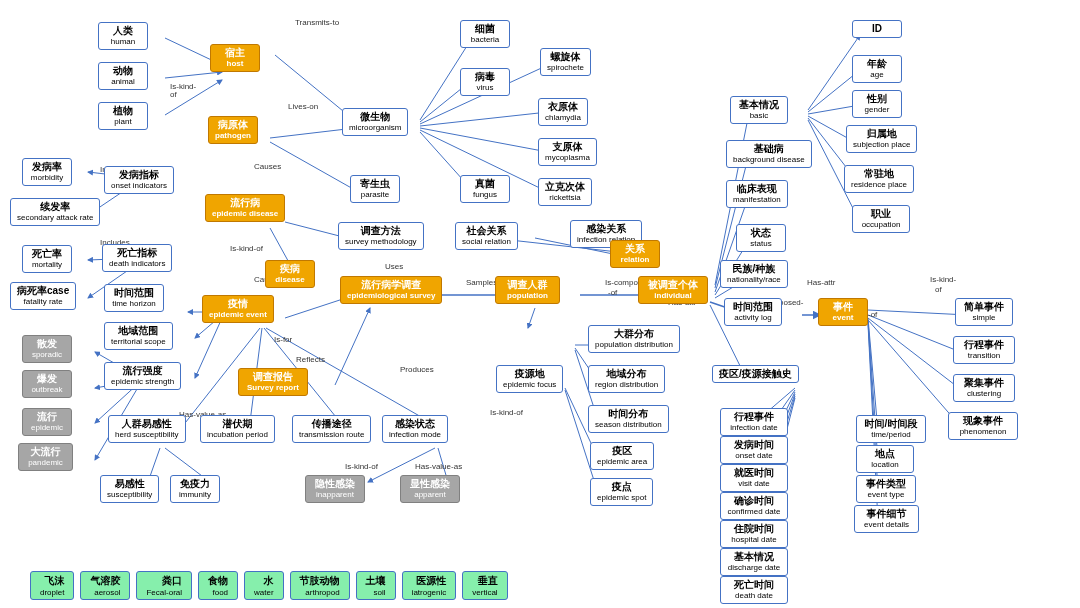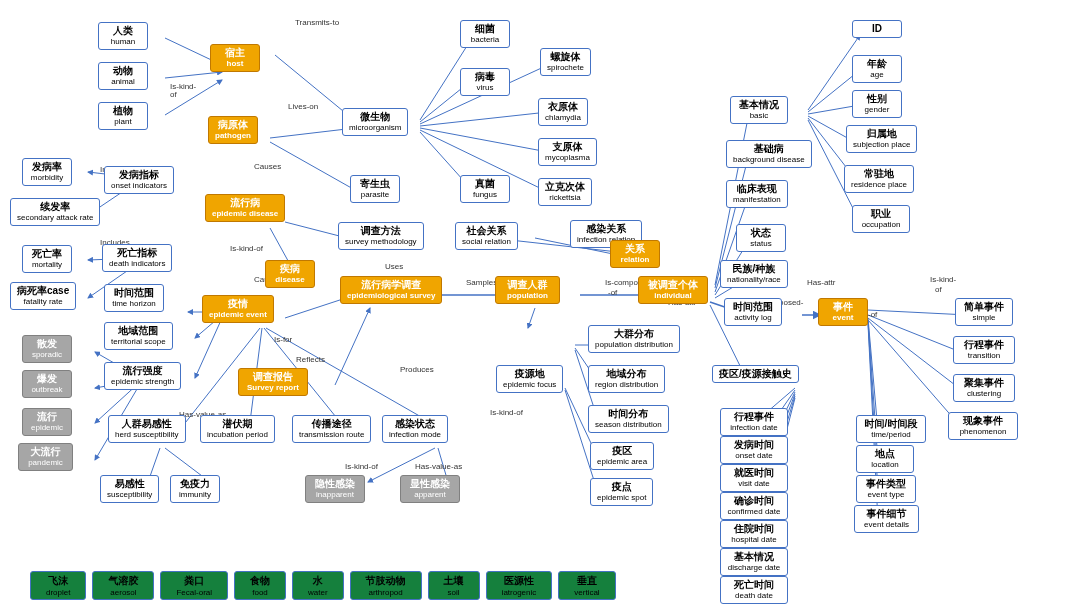--- a/index.html
+++ b/index.html
@@ -104,24 +104,24 @@
     .transmission-row {
       position: absolute;
       bottom: 8px;
       left: 30px;
       display: flex;
       gap: 6px;
       align-items: center;
     }
     .trans-box {
       border: 1.5px solid #4472C4;
-      background: #15803d;
+      background: #86efac;
       border-radius: 3px;
-      padding: 2px 15px;
-      text-align: center;
+      padding: 2px 9px;
+      text-align: right;
       min-width: 38px;
     }
   </style>
 </head>
 <body>
 
 <div class="diagram-container">
   <svg class="connections">
 
     <defs>

